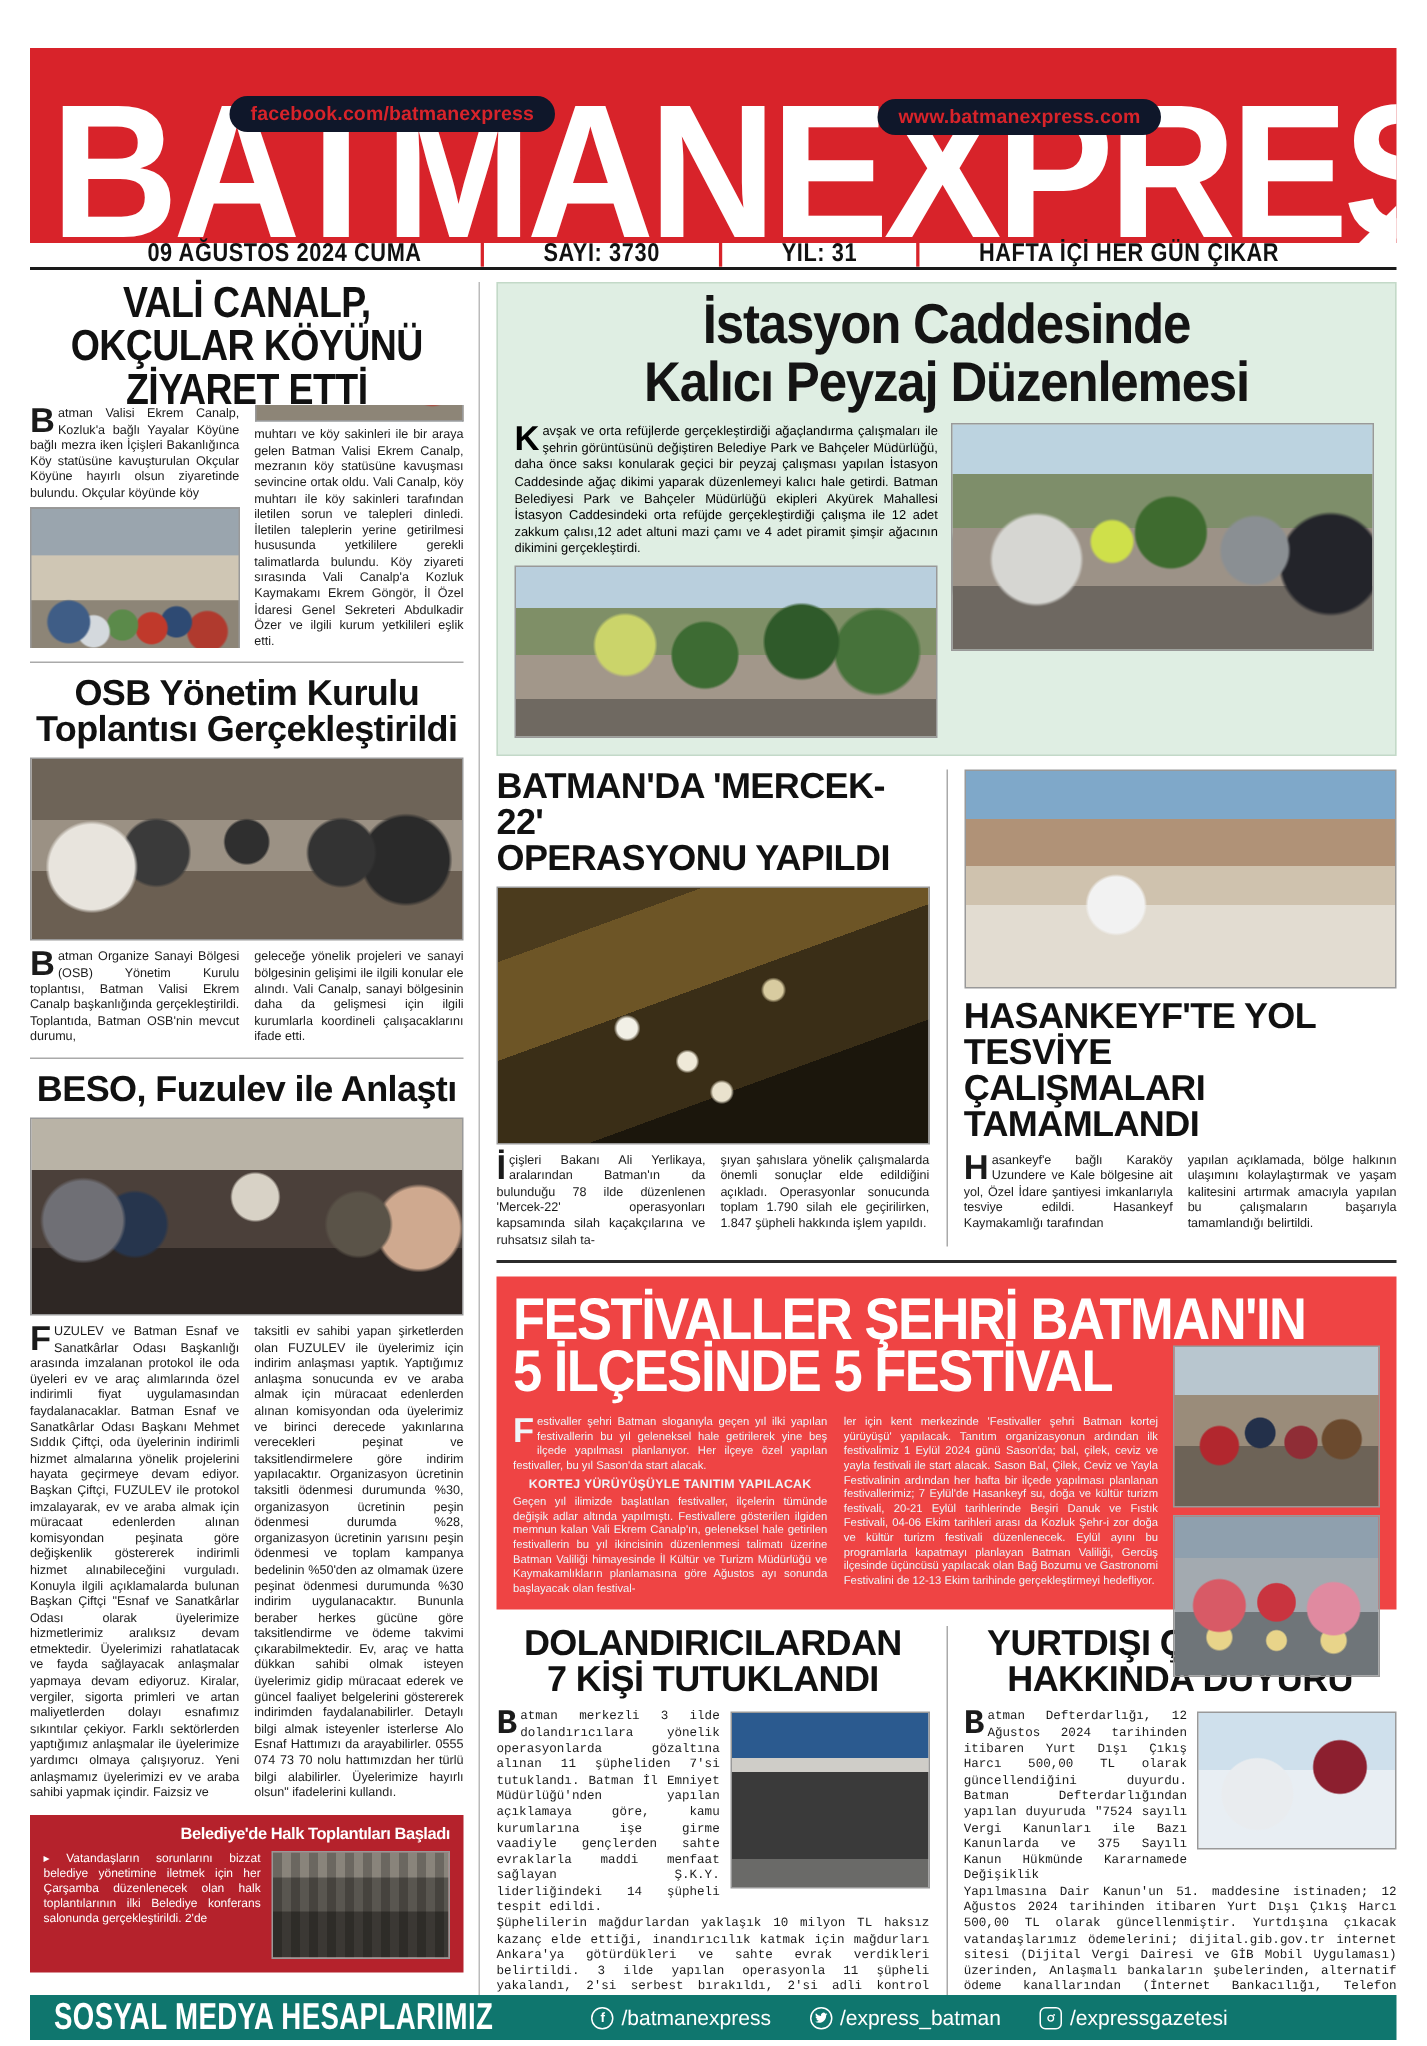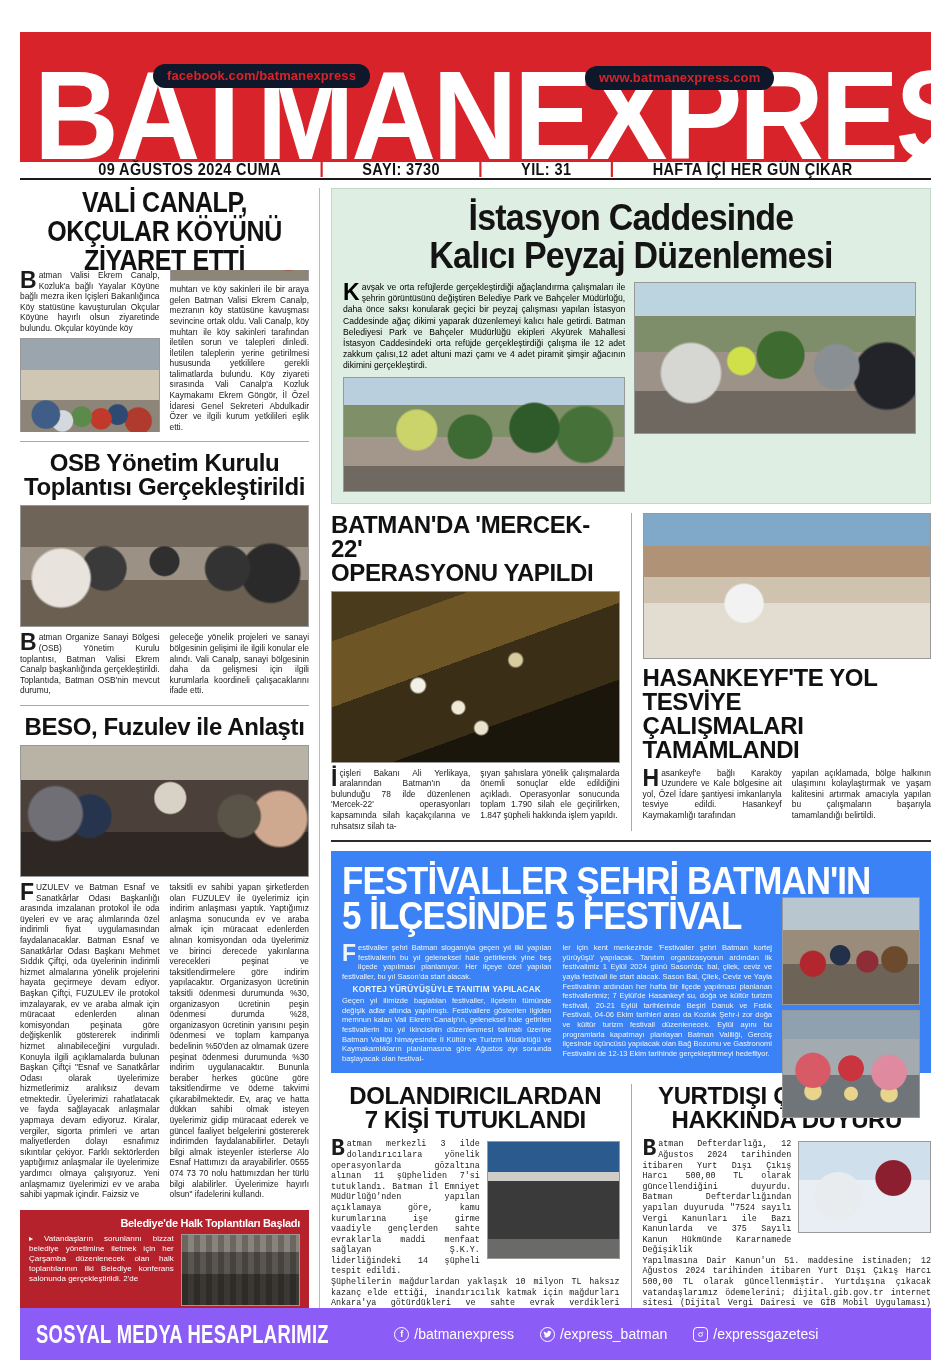--- a/index.html
+++ b/index.html
@@ -249,21 +249,21 @@
     transform: scaleY(1.1);
     transform-origin: center top;
     margin-bottom: 14px;
   }
   .feature-body { display: flex; gap: 9px; }
   .feature-col { width: 49%; }
   .feature-col.txt { font-size: 8.6px; line-height: 11.2px; text-align: justify; }
 
   
   .festival {
-    background: #3b82f6;
+    background: #ef4444;
     color: #ffffff;
     padding: 9px 11px 10px;
     margin-top: 9px;
   }
   .festival .fhl {
     font-size: 35px;
     font-weight: bold;
     line-height: 1.0;
     letter-spacing: -1px;
     transform: scaleY(1.12);
@@ -303,22 +303,22 @@
     letter-spacing: -0.3px;
     margin-bottom: 5px;
   }
   .promo .pbody { display: flex; gap: 7px; align-items: flex-start; }
   .promo .ptxt { font-size: 8px; line-height: 10px; text-align: justify; flex: 1; }
 
   
   .footer {
     position: absolute;
     left: 20px; right: 20px; bottom: 36px;
-    background: #8b5cf6;
-    height: 52px;
+    background: #0f766e;
+    height: 30px;
     display: flex;
     align-items: center;
     padding: 0 16px;
     gap: 26px;
   }
   .footer .ftitle {
     color: #fff; font-weight: bold; font-size: 20px;
     letter-spacing: 0.3px; transform: scaleY(1.25) scaleX(0.92);
     transform-origin: left center; white-space: nowrap;
     margin-right: 14px;

